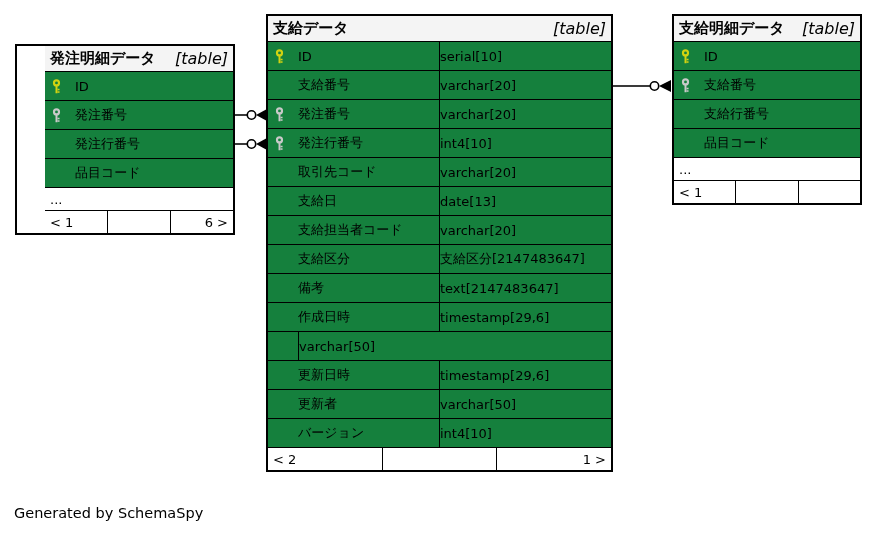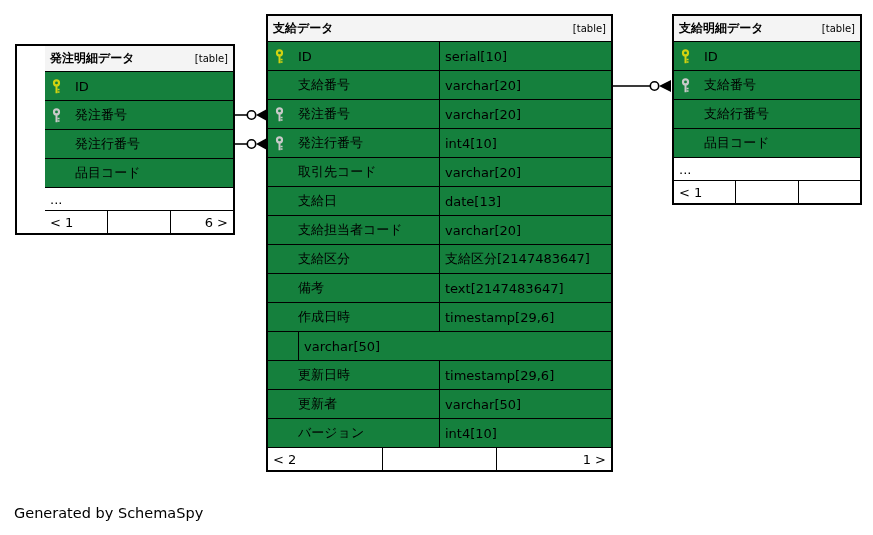--- a/index.html
+++ b/index.html
@@ -10,28 +10,28 @@
     color:#000;
   }
   .canvas{position:absolute;inset:0;}
   svg.connectors{position:absolute;left:0;top:0;pointer-events:none;}
 
   .db-table{position:absolute;border:2px solid #000;background:#fff;box-sizing:content-box;}
   .hdr{
     height:25px;background:var(--header-bg,#f4f4f4);border-bottom:1px solid #000;
     display:flex;align-items:center;justify-content:space-between;padding:0 5px;
   }
-  .hdr .nm{font-weight:bold;font-size:12px;white-space:nowrap;}
-  .hdr .bdg{font-size:10px;white-space:nowrap;padding-left:8px;}
+  .hdr .nm{font-weight:bold;font-size:15px;white-space:nowrap;}
+  .hdr .bdg{font-size:16px;white-space:nowrap;padding-left:8px;font-style:italic;}
 
   .row{height:28px;border-bottom:1px solid #000;display:flex;align-items:stretch;font-size:13px;background:#15803d;}
   .keycell{flex:0 0 30px;display:flex;align-items:center;padding-left:7px;box-sizing:border-box;}
   .namecell{flex:1;display:flex;align-items:center;white-space:nowrap;overflow:hidden;}
   .typecell{flex:0 0 172px;border-left:1px solid #000;display:flex;align-items:center;
-            padding-left:5px;box-sizing:border-box;white-space:nowrap;}
+            box-sizing:border-box;white-space:nowrap;}
   .dots{height:22px;border-bottom:1px solid #000;display:flex;align-items:center;
         padding-left:5px;font-size:13px;}
   .ftr{height:22px;display:flex;font-size:13px;}
   .ftr .fc{flex:1;display:flex;align-items:center;padding:0 5px;box-sizing:border-box;}
   .ftr .fc + .fc{border-left:1px solid #000;}
   .ftr .fr{justify-content:flex-end;}
 
   .key-svg{width:9px;height:15px;display:block;}
   .pk{color:var(--pk-key,#d2d211);}
   .fk{color:var(--fk-key,#c9c9c9);}

